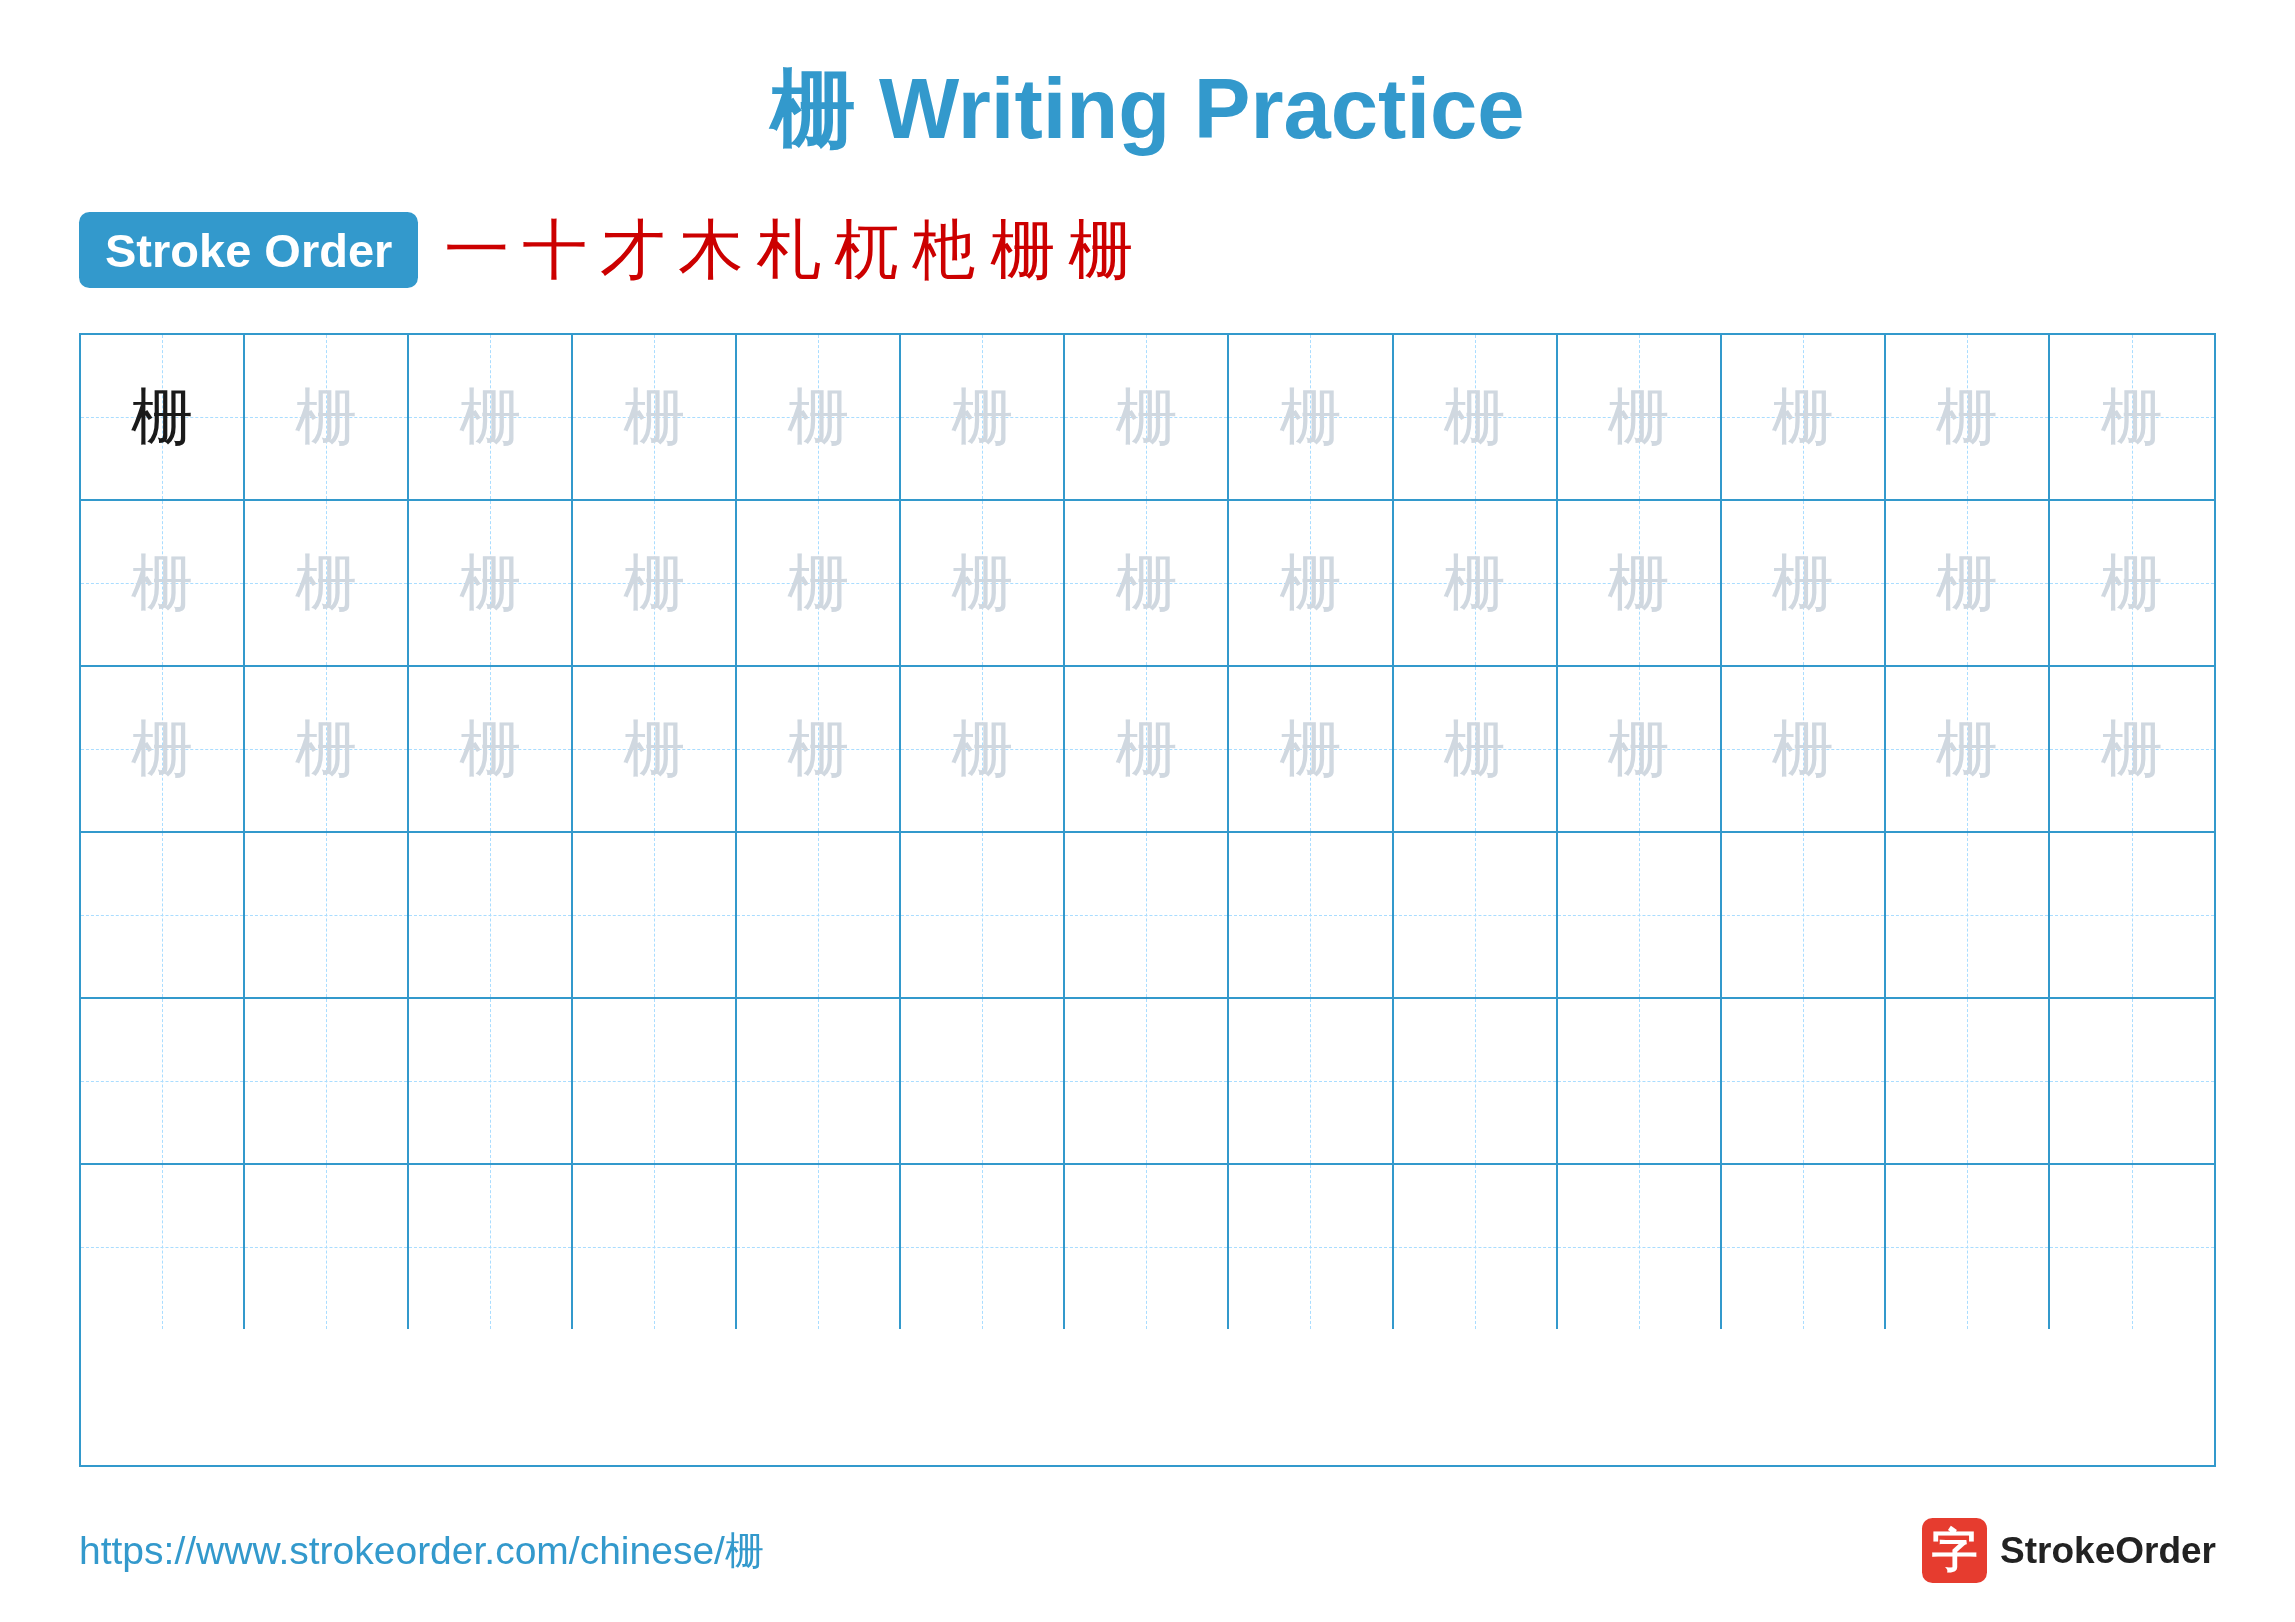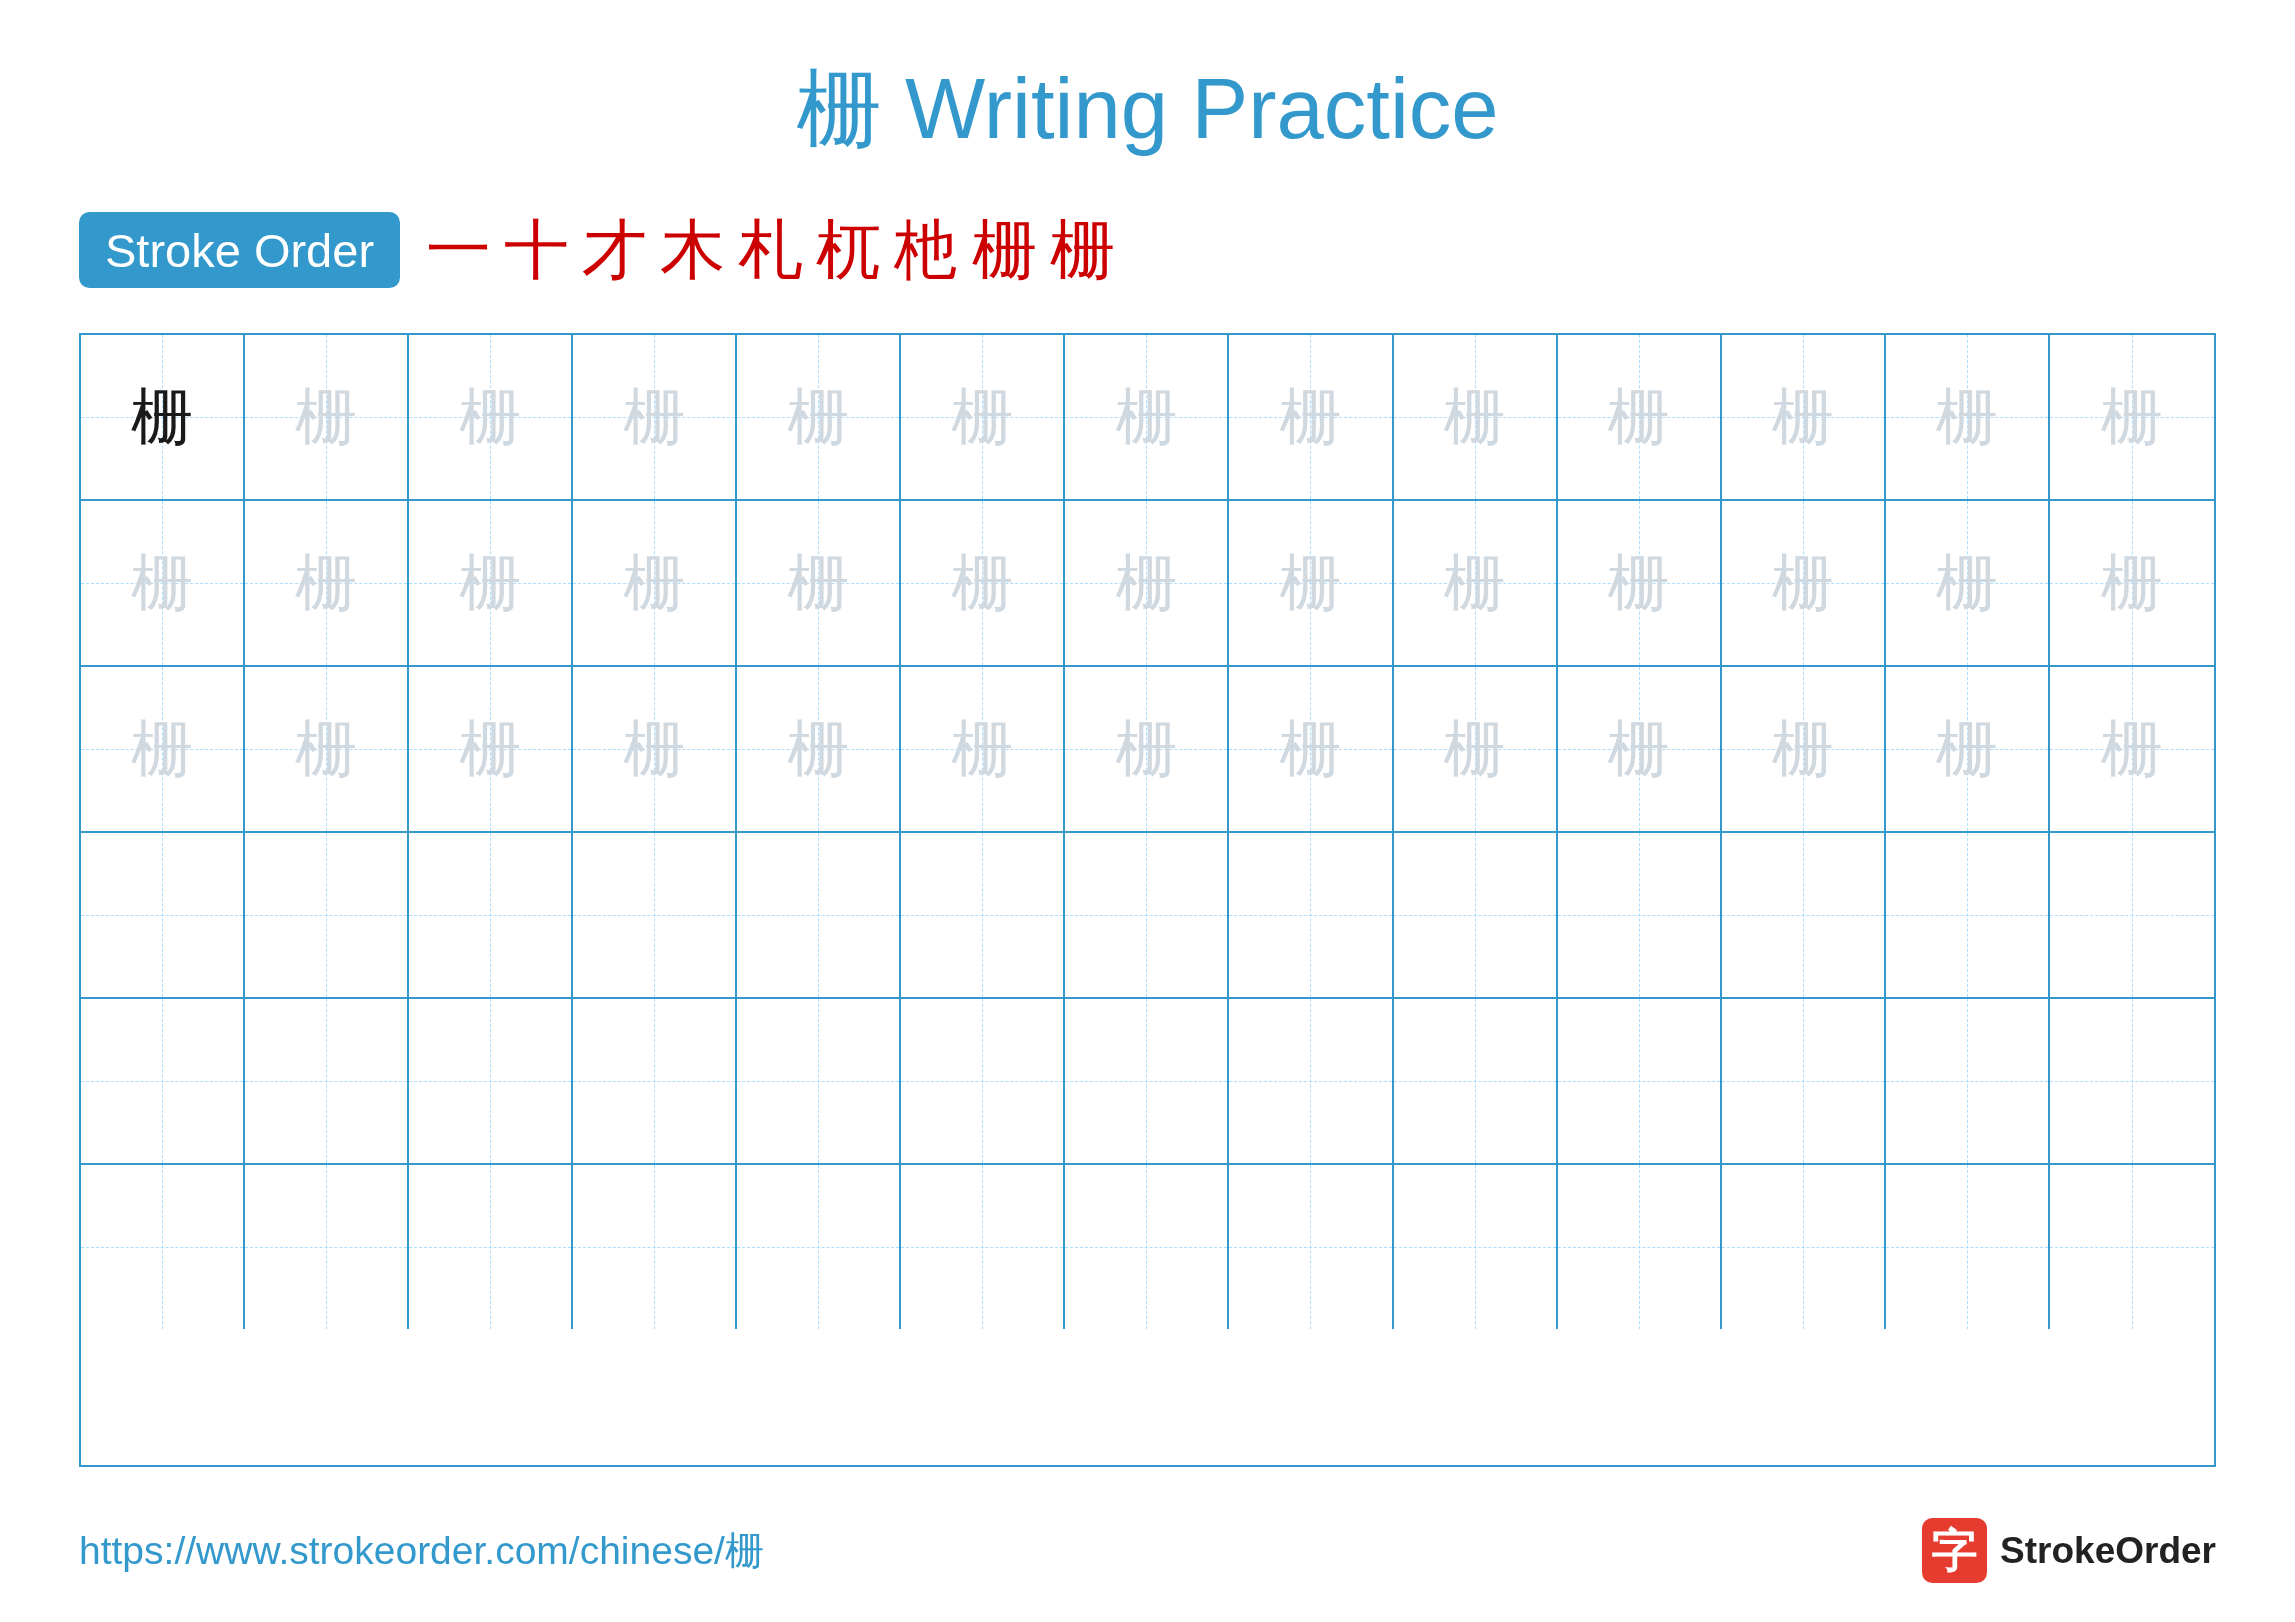--- a/index.html
+++ b/index.html
@@ -18,21 +18,21 @@
       display: flex;
       flex-direction: column;
       align-items: center;
       padding: 52px 79px 39px 79px;
     }
 
     
     .title {
       font-size: 85px;
       color: #3399cc;
-      font-weight: normal;
+      font-weight: bold;
       margin-bottom: 39px;
       text-align: center;
     }
 
     .title-char {
       color: #3399cc;
     }
 
     
     .stroke-order-row {
@@ -40,21 +40,21 @@
       align-items: center;
       width: 100%;
       margin-bottom: 39px;
       gap: 26px;
     }
 
     .stroke-order-badge {
       background: #3399cc;
       color: white;
       font-size: 47px;
-      font-weight: normal;
+      font-weight: bold;
       padding: 10.5px 26px;
       border-radius: 10.5px;
       white-space: nowrap;
     }
 
     .stroke-sequence {
       display: flex;
       align-items: center;
       gap: 13px;
       font-size: 65px;

